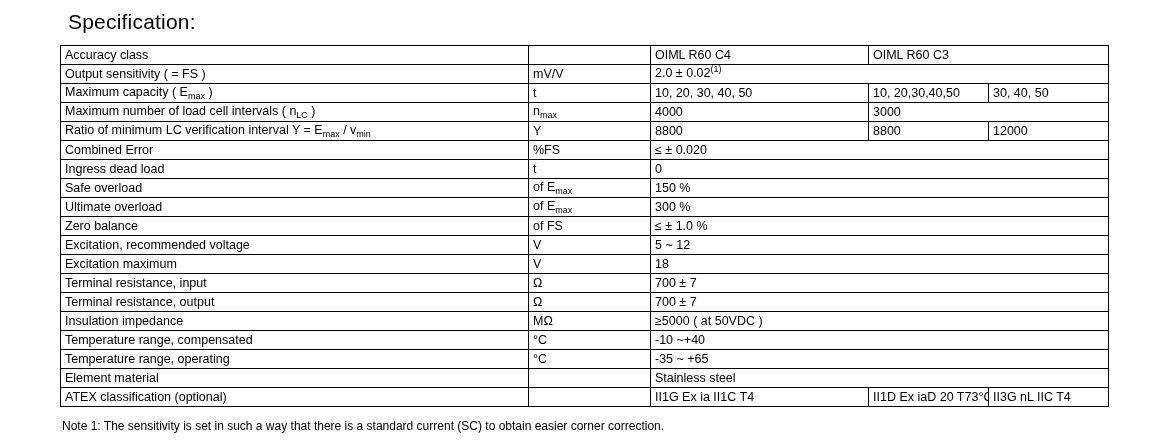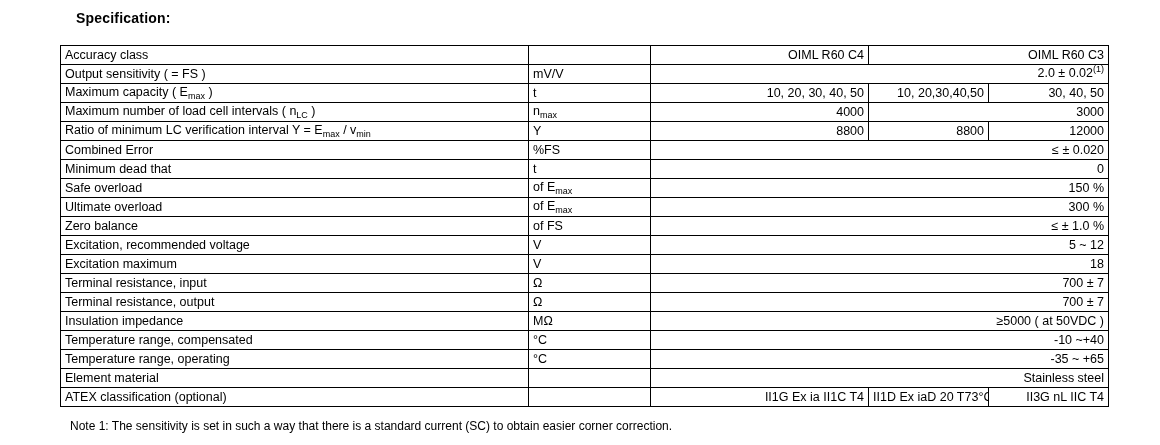--- a/index.html
+++ b/index.html
@@ -16,24 +16,24 @@
     overflow: hidden;
   }
   .page {
     position: absolute;
     left: 0; top: 0;
     width: 1160px;
     height: 445px;
   }
   .title {
     position: absolute;
-    left: 76px;
+    left: 68px;
     top: 10px;
-    font-size: 14px;
-    font-weight: bold;
+    font-size: 21px;
+    font-weight: normal;
     letter-spacing: 0.2px;
   }
   table.spec {
     position: absolute;
     left: 60px;
     top: 45px;
     width: 1048px;
     border-collapse: collapse;
     table-layout: fixed;
     font-size: 12.5px;
@@ -48,21 +48,21 @@
     overflow: hidden;
   }
   td.label {
     text-align: left;
     padding-left: 5px;
   }
   td.unit {
     text-align: left;
   }
   td.val {
-    text-align: right;
+    text-align: left;
   }
   col.c-label { width: 468px; }
   col.c-unit  { width: 122px; }
   col.c-a     { width: 218px; }
   col.c-b     { width: 120px; }
   col.c-c     { width: 120px; }
   sub {
     font-size: 9px;
     vertical-align: baseline;
     position: relative;
@@ -72,21 +72,20 @@
     font-size: 9px;
     vertical-align: baseline;
     position: relative;
     top: -5px;
   }
   .note {
     position: absolute;
     left: 62px;
     top: 419px;
     font-size: 12px;
-    margin-left: 8px;
   }
 </style>
 </head>
 <body>
 
 <div class="page">
 
   <div class="title">Specification:</div>
 
   <table class="spec">
@@ -128,21 +127,21 @@
           <td class="val">8800</td>
           <td class="val">8800</td>
           <td class="val">12000</td>
         </tr>
         <tr>
           <td class="label">Combined Error</td>
           <td class="unit">%FS</td>
           <td class="val" colspan="3">≤ ± 0.020</td>
         </tr>
         <tr>
-          <td class="label">Minimum dead that</td>
+          <td class="label">Ingress dead load</td>
           <td class="unit">t</td>
           <td class="val" colspan="3">0</td>
         </tr>
         <tr>
           <td class="label">Safe overload</td>
           <td class="unit">of E<sub>max</sub></td>
           <td class="val" colspan="3">150 %</td>
         </tr>
         <tr>
           <td class="label">Ultimate overload</td>

